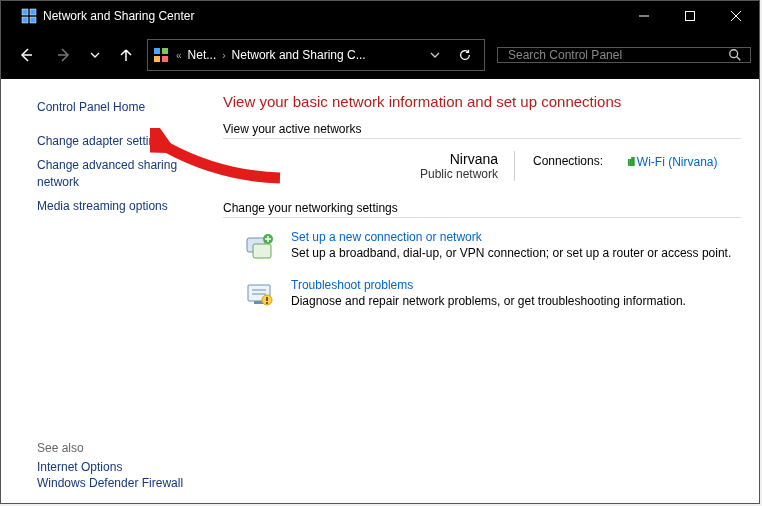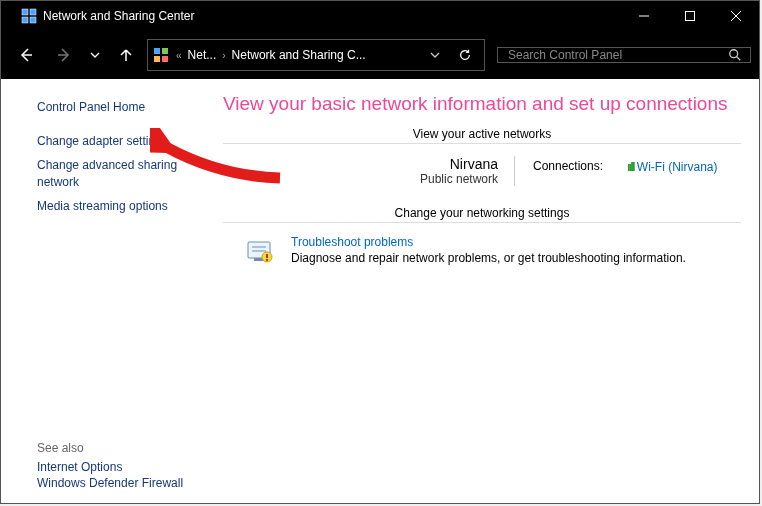--- a/index.html
+++ b/index.html
@@ -133,30 +133,29 @@
   .sidebar .see-also-block {
     margin-top: auto;
   }
   .sidebar .see-also-label { color: #666; margin-bottom: 4px; margin-top: 20px; }
   .main {
     flex: 1;
     padding: 14px 18px 12px 18px;
     position: relative;
   }
   .main h1 {
-    font-size: 19px;
+    font-size: 15px;
     font-weight: 400;
-    color: #ec4899;
+    color: #b91c1c;
     margin: 0 0 12px 0;
   }
   .section-label {
     font-size: 12px;
     color: #000;
     margin-bottom: 2px;
-    text-align: center;
   }
   .hr {
     border: none;
     border-top: 1px solid #ddd;
     margin: 2px 0 12px 0;
   }
   .active-net {
     display: flex;
     margin-left: 20px;
     margin-bottom: 20px;
@@ -349,20 +348,34 @@
               </td>
             </tr>
           </tbody>
             </table>
         </div>
       </div>
 
       <div class="section-label">Change your networking settings</div>
       <hr class="hr">
 
+      <div class="settings-item">
+        <div class="s-icon">
+          <svg width="34" height="34" viewBox="0 0 34 34">
+            <rect x="4" y="8" width="18" height="14" rx="2" fill="#d8e6f3" stroke="#6b8fb3"></rect>
+            <rect x="10" y="14" width="18" height="14" rx="2" fill="#e8f2e0" stroke="#6fa85a"></rect>
+            <circle cx="25" cy="9" r="5" fill="#4caf50"></circle>
+            <path d="M25 6 L25 12 M22 9 L28 9" stroke="#fff" stroke-width="1.5"></path>
+          </svg>
+        </div>
+        <div class="s-text">
+          <div class="s-title">Set up a new connection or network</div>
+          <div class="s-desc">Set up a broadband, dial-up, or VPN connection; or set up a router or access point.</div>
+        </div>
+      </div>
 
       <div class="settings-item">
         <div class="s-icon">
           <svg width="34" height="34" viewBox="0 0 34 34">
             <rect x="5" y="7" width="22" height="16" rx="1" fill="#ecf4fb" stroke="#6b8fb3"></rect>
             <line x1="9" y1="12" x2="23" y2="12" stroke="#6b8fb3" stroke-width="1"></line>
             <line x1="9" y1="16" x2="23" y2="16" stroke="#6b8fb3" stroke-width="1"></line>
             <rect x="11" y="23" width="10" height="3" fill="#6b8fb3"></rect>
             <circle cx="24" cy="22" r="5" fill="#ffd24d" stroke="#d6a400"></circle>
             <rect x="23" y="19" width="2" height="4" fill="#875200"></rect>

